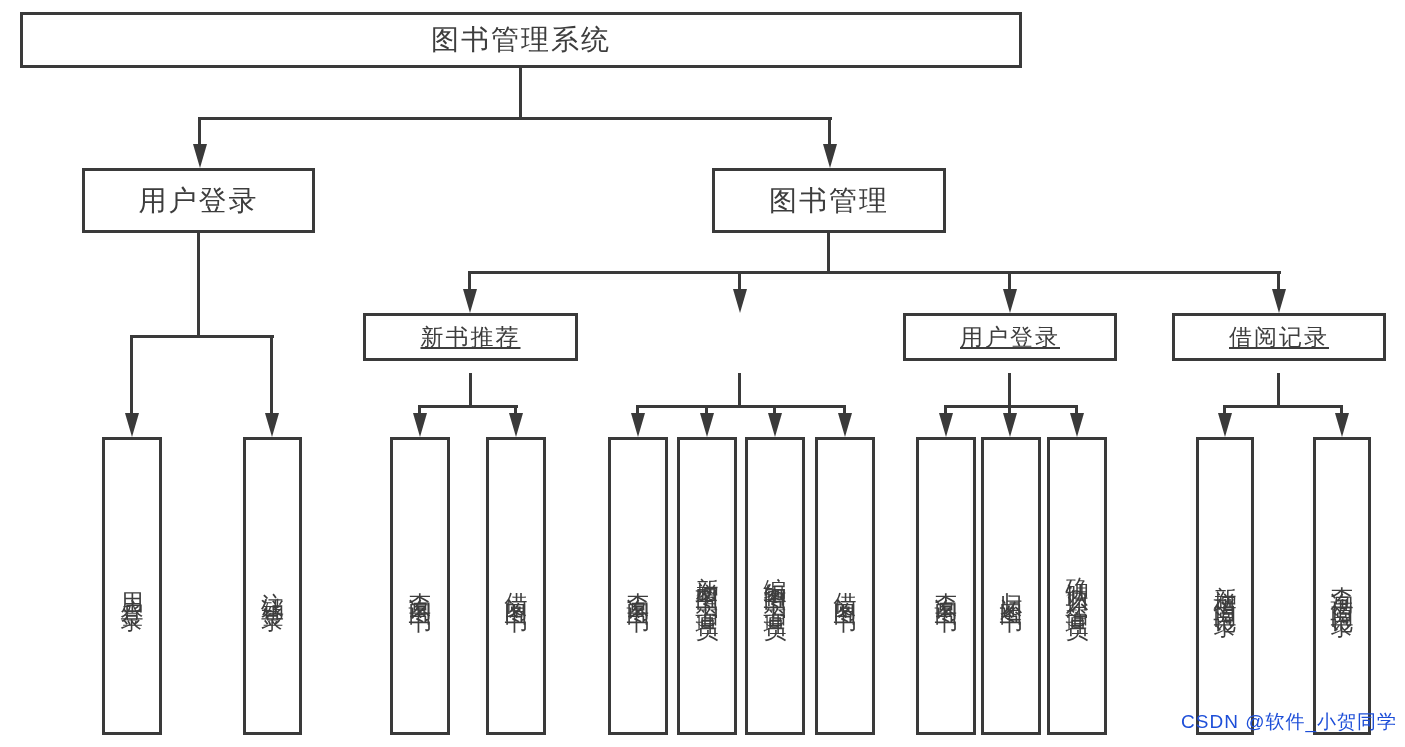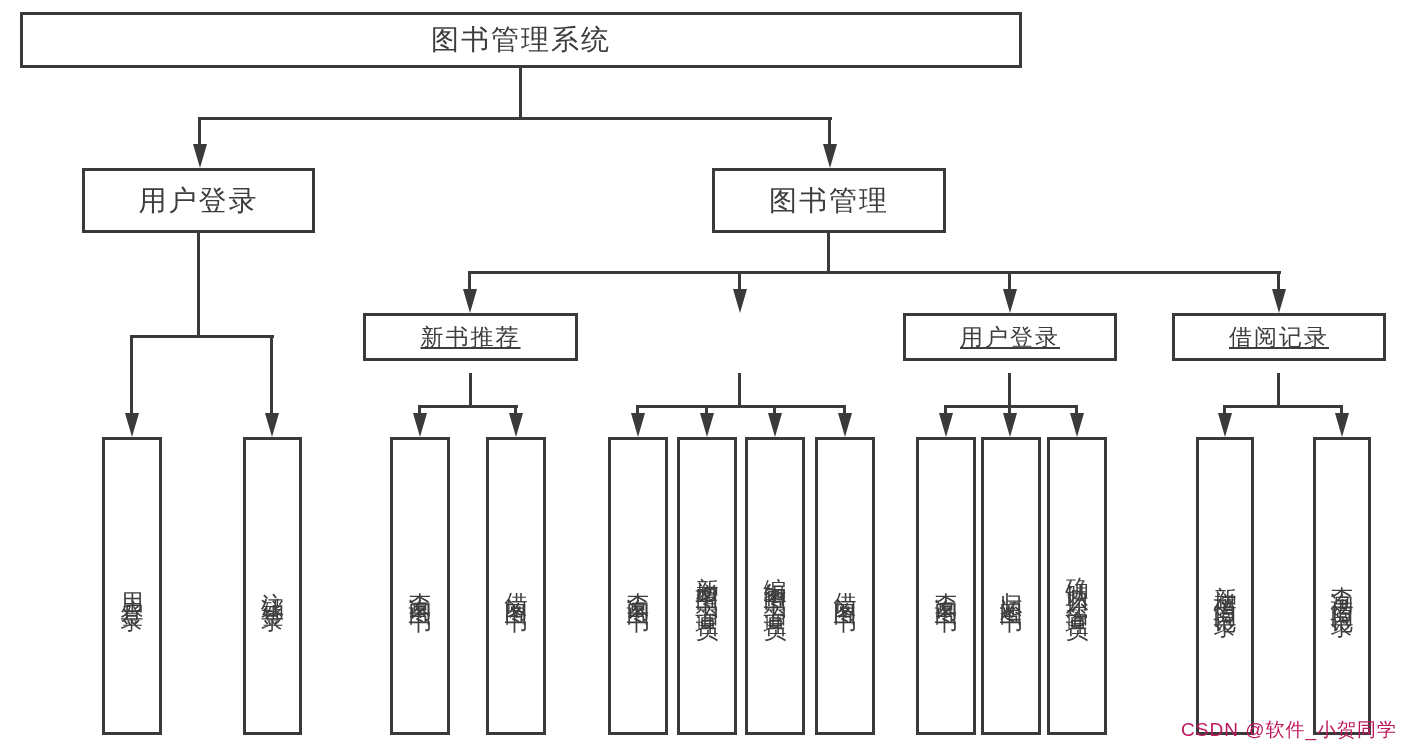--- a/index.html
+++ b/index.html
@@ -64,23 +64,23 @@
     position: absolute;
     width: 0;
     height: 0;
     border-left: 7px solid transparent;
     border-right: 7px solid transparent;
     border-top: 24px solid #3a3a3a;
   }
   .watermark {
     position: absolute;
     right: 8px;
-    bottom: 4px;
+    bottom: 12px;
     font-size: 19px;
-    color: #be185d;
+    color: #1d4ed8;
     letter-spacing: 1px;
     white-space: nowrap;
   }
 </style>
 </head>
 <body>
 
 <div class="canvas">
 
   <div class="box root">图书管理系统</div>

